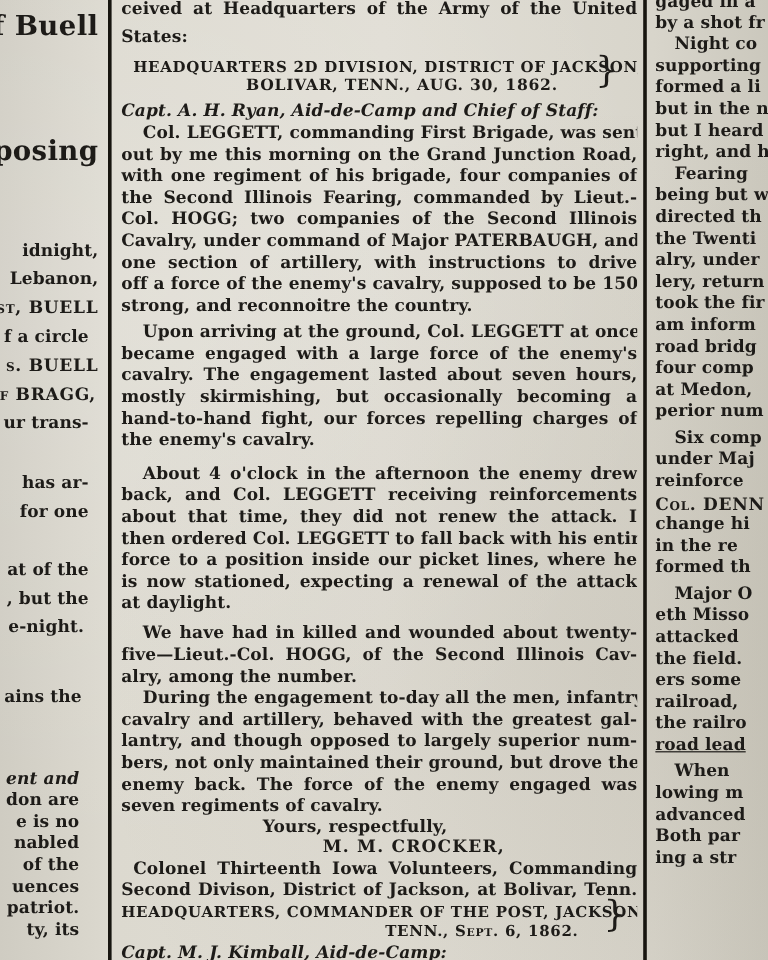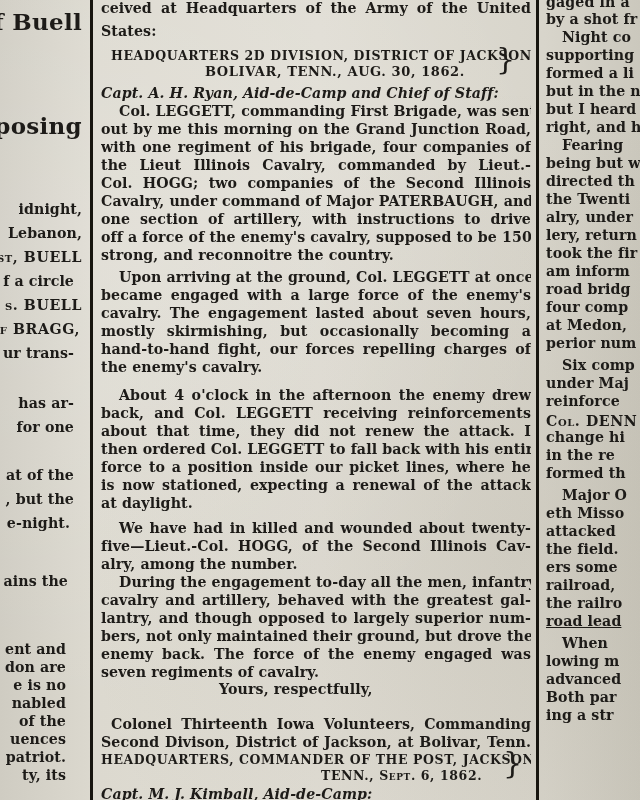--- a/index.html
+++ b/index.html
@@ -104,21 +104,21 @@
   <div class="line sc" style="top:320px; right:8px;">of BRAGG,</div>
   <div class="line" style="top:344px; right:14px;">ur trans-</div>
 
   <div class="line" style="top:394px; right:14px;">has ar-</div>
   <div class="line" style="top:418px; right:14px;">for one</div>
   <div class="line" style="top:466px; right:14px;margin-left:45px;">at of the</div>
   <div class="line" style="top:490px; right:14px;">, but the</div>
   <div class="line" style="top:514px; right:18px;">e-night.</div>
   <div class="line" style="top:572px; right:20px;">ains the</div>
 
-  <div class="line" style="top:640px; right:22px;">ent and</div>
+  <div class="line" style="top:640px; right:22px;font-style:italic;">ent and</div>
   <div class="line" style="top:658px; right:22px;">don are</div>
   <div class="line" style="top:676px; right:22px;">e is no</div>
   <div class="line" style="top:694px; right:22px;">nabled</div>
   <div class="line" style="top:712px; right:22px;">of the</div>
   <div class="line" style="top:730px; right:22px;">uences</div>
   <div class="line" style="top:748px; right:22px;">patriot.</div>
   <div class="line" style="top:766px; right:22px;">ty, its</div>
 </div>
 
 <div class="col main">
@@ -127,21 +127,21 @@
 
   <div class="line sc" style="top:47px; left:10px; width:370px; font-size:12.5px;">HEADQUARTERS 2D DIVISION, DISTRICT OF JACKSON,</div>
   <div class="line sc" style="top:63px; left:104px; width:300px; font-size:13px;">BOLIVAR, TENN., AUG. 30, 1862.</div>
   <div class="brace" style="top:44px; left:395px;">}</div>
 
   <div class="line ital" style="top:84px;">Capt. A. H. Ryan, Aid-de-Camp and Chief of Staff:</div>
 
   <div class="line justify indent" style="top:102px;">Col. LEGGETT, commanding First Brigade, was sent</div>
   <div class="line justify" style="top:120px;">out by me this morning on the Grand Junction Road,</div>
   <div class="line justify" style="top:138px;">with one regiment of his brigade, four companies of</div>
-  <div class="line justify" style="top:156px;">the Lieut Illinois Cavalry, commanded by Lieut.-</div>
+  <div class="line justify" style="top:156px;">the Second Illinois Fearing, commanded by Lieut.-</div>
   <div class="line justify" style="top:174px;">Col. HOGG; two companies of the Second Illinois</div>
   <div class="line justify" style="top:192px;">Cavalry, under command of Major PATERBAUGH, and</div>
   <div class="line justify" style="top:210px;">one section of artillery, with instructions to drive</div>
   <div class="line justify" style="top:228px;">off a force of the enemy's cavalry, supposed to be 150</div>
   <div class="line" style="top:246px;">strong, and reconnoitre the country.</div>
 
   <div class="line justify indent" style="top:268px;">Upon arriving at the ground, Col. LEGGETT at once</div>
   <div class="line justify" style="top:286px;">became engaged with a large force of the enemy's</div>
   <div class="line justify" style="top:304px;">cavalry. The engagement lasted about seven hours,</div>
   <div class="line justify" style="top:322px;">mostly skirmishing, but occasionally becoming a</div>
@@ -161,20 +161,21 @@
   <div class="line" style="top:555px;">alry, among the number.</div>
 
   <div class="line justify indent" style="top:573px;">During the engagement to-day all the men, infantry,</div>
   <div class="line justify" style="top:591px;">cavalry and artillery, behaved with the greatest gal-</div>
   <div class="line justify" style="top:609px;">lantry, and though opposed to largely superior num-</div>
   <div class="line justify" style="top:627px;">bers, not only maintained their ground, but drove the</div>
   <div class="line justify" style="top:645px;">enemy back. The force of the enemy engaged was</div>
   <div class="line" style="top:663px;">seven regiments of cavalry.</div>
 
   <div class="line" style="top:680px; left:118px; width:auto;">Yours, respectfully,</div>
+  <div class="line" style="top:697px; left:168px; width:auto; letter-spacing:1px;">M. M. CROCKER,</div>
   <div class="line justify" style="top:715px; left:10px; width:420px;">Colonel Thirteenth Iowa Volunteers, Commanding</div>
   <div class="line justify" style="top:733px;">Second Divison, District of Jackson, at Bolivar, Tenn.</div>
 
   <div class="line sc" style="top:751px; width:400px; font-size:12.5px;">HEADQUARTERS, COMMANDER OF THE POST, JACKSON,</div>
   <div class="line sc" style="top:767px; left:220px; width:auto; font-size:12.5px;">TENN., Sept. 6, 1862.</div>
   <div class="brace" style="top:748px; left:402px;">}</div>
 
   <div class="line ital" style="top:785px; width:auto;">Capt. M. J. Kimball, Aid-de-Camp:</div>
 </div>
 

